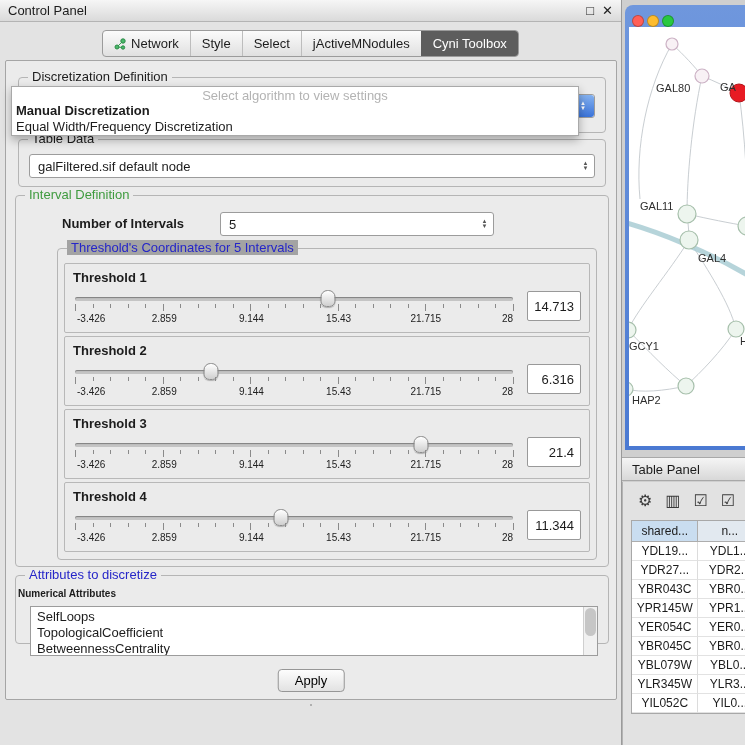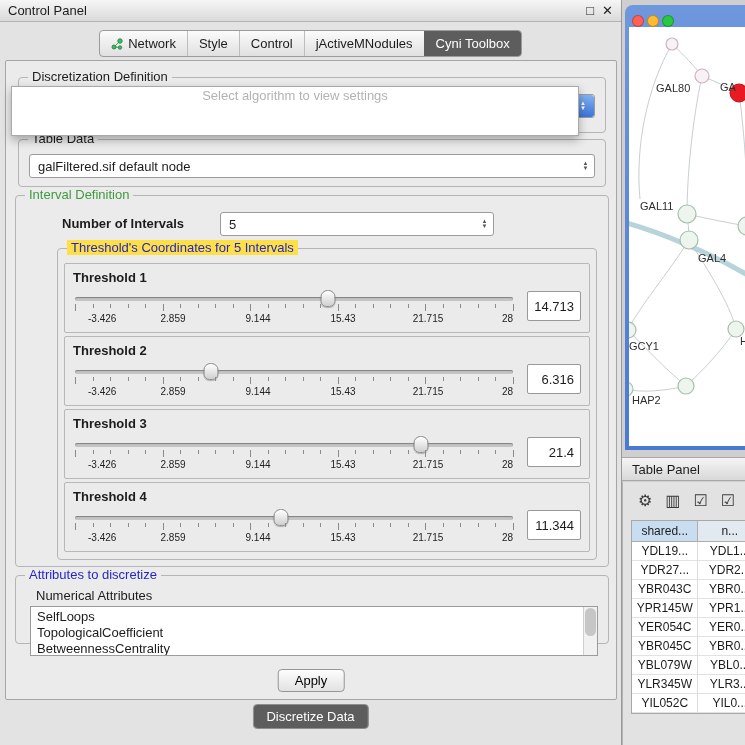--- a/index.html
+++ b/index.html
@@ -52,45 +52,45 @@
 
   
   #table-data-group { left:12px; top:78px; width:588px; height:48px; }
   #table-data-combo { left:10px; right:10px; top:14px; }
 
   
   #interval-group { left:9px; top:134px; width:594px; height:372px; }
   #intervals-row-label { position:absolute; left:46px; top:20px; font-size:13px; font-weight:bold; }
   #intervals-combo { left:204px; top:16px; width:274px; }
   #thresholds-group { left:41px; top:52px; width:540px; height:312px; background:#ebebeb; }
-  #thresholds-group > .g-label { background:#fde047; }
+  #thresholds-group > .g-label { background:#a3a3a3; }
   #thresholds-container { position:absolute; left:6px; right:6px; top:14px; }
 
   .threshold-box { border:1px solid #b8b8b8; border-radius:2px; height:70px;
     margin-bottom:3px; padding:6px 8px 0 8px; }
   .t-label { font-size:13px; font-weight:bold; }
   .t-row { display:flex; align-items:center; margin-top:2px; }
   .slider-area { flex:1; position:relative; height:38px; margin-right:12px; }
   .track { position:absolute; left:2px; right:2px; top:10px; height:4px; background:#c4c4c4;
     border-radius:2px; box-shadow:inset 0 1px 1px rgba(0,0,0,.35); }
   .thumb { position:absolute; top:-7px; width:15px; height:17px; transform:translateX(-50%);
     background:linear-gradient(#ffffff,#cfcfcf); border:1px solid #8d8d8d;
     border-radius:7px 7px 6px 6px; box-shadow:0 1px 1px rgba(0,0,0,.25); }
   .ticks { position:absolute; left:2px; right:2px; top:17px; height:8px; }
   .tick { position:absolute; width:1px; height:4px; background:#8a8a8a; top:0; }
   .tick.major { height:7px; }
-  .scale { position:absolute; left:15px; right:2px; top:26px; height:12px;text-align:right; }
+  .scale { position:absolute; left:4px; right:2px; top:26px; height:12px;text-align:right; }
   .scale span { position:absolute; font-size:10px; color:#222; white-space:nowrap; }
   .value-box { width:54px; height:30px; background:#fff; border:1px solid #999;
     border-radius:2px; font-size:13px; display:flex; align-items:center;
     justify-content:flex-end; padding-right:6px; }
 
   
   #attributes-group { left:9px; top:514px; width:594px; height:69px; }
-  #attr-subtitle { position:absolute; left:20px; top:12px; font-size:13px; font-weight:normal; }
+  #attr-subtitle { position:absolute; left:2px; top:12px; font-size:10px; font-weight:bold; }
   #attr-list { position:absolute; left:14px; right:10px; top:30px; height:50px;
     background:#fff; border:1px solid #9c9c9c; overflow:hidden; }
   #attr-items { padding:2px 0 0 6px; font-size:13px; line-height:16px; }
   #attr-scrollbar { position:absolute; right:0; top:0; bottom:0; width:14px;
     background:#f1f1f1; border-left:1px solid #cfcfcf; }
   #attr-scroll-thumb { position:absolute; left:1px; right:1px; top:1px; height:28px;
     background:#c6c6c6; border-radius:6px; }
 
   #apply-button { position:absolute; left:50%; top:608px; transform:translateX(-50%);
     padding:3px 16px; font-size:13px; background:linear-gradient(#fdfdfd,#e2e2e2);
@@ -158,21 +158,21 @@
             <circle cx="3" cy="9" r="2" fill="#49b86a" stroke="#2d8a47"></circle>
             <circle cx="9" cy="3" r="2.2" fill="#49b86a" stroke="#2d8a47"></circle>
             <circle cx="9" cy="9.5" r="1.7" fill="#49b86a" stroke="#2d8a47"></circle>
           </svg>
           <span>Network</span>
         </div>
         <div class="top-tab">
           <span>Style</span>
         </div>
         <div class="top-tab">
-          <span>Control</span>
+          <span>Select</span>
         </div>
         <div class="top-tab">
           <span>jActiveMNodules</span>
         </div>
         <div class="top-tab selected">
           <span>Cyni Toolbox</span>
         </div>
       </div>
   </div>
 
@@ -181,20 +181,24 @@
     <div class="groupbox" id="algorithm-group">
       <span class="g-label">Discretization Definition</span>
       <div class="combo" id="algorithm-combo">
         <span class="combo-text"></span>
         <span class="stepper blue">▲<br>▼</span>
       </div>
     </div>
 
     <div id="algo-dropdown">
       <div class="dd-hint">Select algorithm to view settings</div>
+      <div id="dd-items">
+          <div class="dd-item bold">Manual Discretization</div>
+          <div class="dd-item">Equal Width/Frequency Discretization</div>
+        </div>
     </div>
 
     <div class="groupbox" id="table-data-group">
       <span class="g-label">Table Data</span>
       <div class="combo" id="table-data-combo">
         <span class="combo-text">galFiltered.sif default node</span>
         <span class="stepper">▲<br>▼</span>
       </div>
     </div>
 
@@ -413,21 +417,20 @@
         <div id="attr-scrollbar">
           <div id="attr-scroll-thumb"></div>
         </div>
       </div>
     </div>
 
     <button id="apply-button">Apply</button>
   </div>
 
   <div id="bottom-tabs">
-      <div class="bottom-tab selected">Discretize Data</div>
     </div>
 </div>
 
 <div id="network-window">
   <span class="traffic" id="tl-red" style="left: 7px; background: rgb(255, 95, 87);"></span>
   <span class="traffic" id="tl-yel" style="left: 22px; background: rgb(254, 188, 46);"></span>
   <span class="traffic" id="tl-grn" style="left: 37px; background: rgb(40, 200, 64);"></span>
   <div id="network-canvas-wrap">
     <svg id="network-canvas" viewBox="0 0 116 419">
         <path d="M43,17 C55,28 66,40 73,49" fill="none" stroke="#c9ced2" stroke-width="1"></path>

